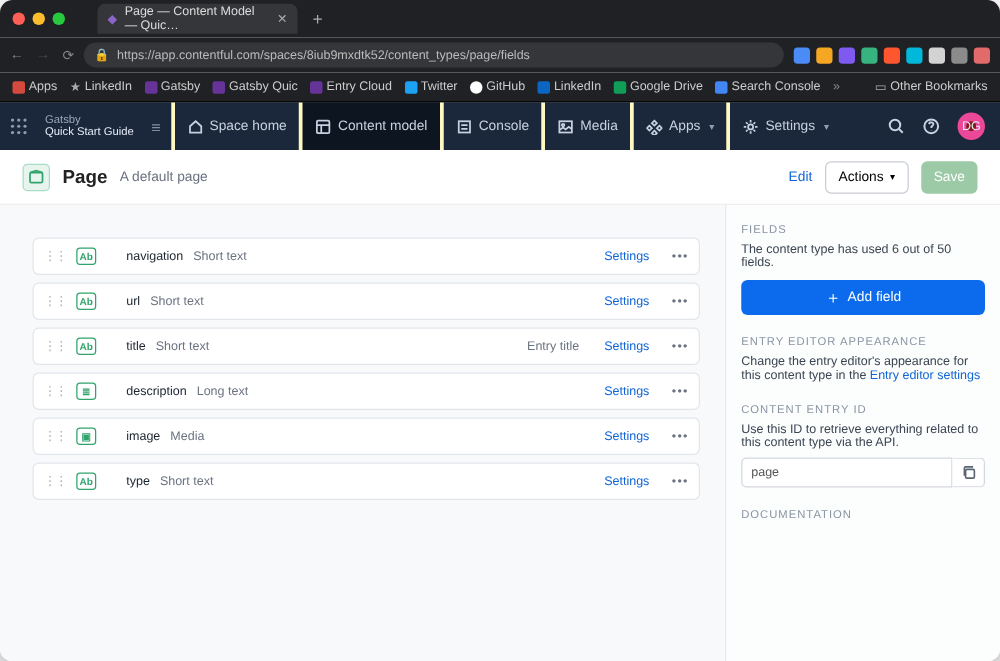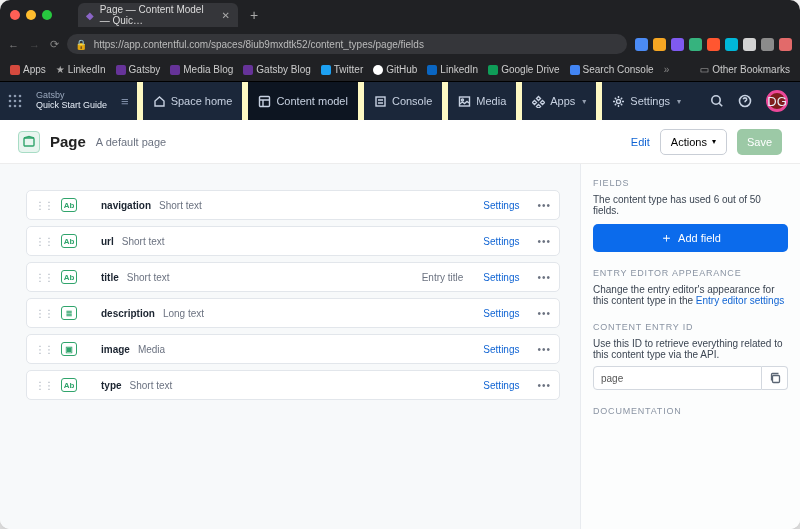--- a/index.html
+++ b/index.html
@@ -25,26 +25,26 @@
   .bookbar .spacer{flex:1;}
   
   .appnav { background:#1b273a; height:38px; display:flex; align-items:center; color:#cfd8e6; }
   .appnavL{display:flex;align-items:center;height:100%;}
   .appgrid{width:30px;display:flex;align-items:center;justify-content:center;}
   .appgrid svg{opacity:.9;}
   .brand{display:flex;flex-direction:column;justify-content:center;padding:0 6px;font-size:9px;line-height:1.1;}
   .brand .b1{color:#9aa8bd;}
   .brand .b2{color:#e6edf7;font-weight:500;}
   .ham{padding:0 8px;color:#7f8ea7;font-size:13px;}
-  .navitem{display:flex;align-items:center;gap:5px;height:100%;padding:0 10px;border-left:6px solid #fef9c3;font-size:11px;color:#c7d1e1;}
+  .navitem{display:flex;align-items:center;gap:5px;height:100%;padding:0 10px;border-left:3px solid #fef9c3;font-size:11px;color:#c7d1e1;}
   .navitem.active{background:#0d1521;}
   .navitem svg{stroke:#c7d1e1;}
   .caret{font-size:8px;margin-left:2px;opacity:.7;}
   .appnavR{margin-left:auto;display:flex;align-items:center;gap:14px;padding:0 12px;}
-  .avatar{width:22px;height:22px;border-radius:50%;background:#7f1d1d;display:flex;align-items:center;justify-content:center;color:#e6edf7;font-size:13px;border:3px solid #ec4899;}
+  .avatar{width:22px;height:22px;border-radius:50%;background:#7f1d1d;display:flex;align-items:center;justify-content:center;color:#e6edf7;font-size:10px;border:7px solid #ec4899;}
   
   .titlerow{height:44px;display:flex;align-items:center;padding:0 18px;border-bottom:1px solid #ededed;gap:10px;}
   .pageicon{width:22px;height:22px;background:#e8f5ef;border:1px solid #a8dcc5;border-radius:4px;display:flex;align-items:center;justify-content:center;}
   .pageicon svg{stroke:#30a46c;}
   .pagetitle{font-size:15px;font-weight:600;}
   .pagesub{color:#6b7280;font-size:11px;}
   .titlerow .spacer{flex:1;}
   .link{color:#1064d3;font-size:11px;}
   .btn{background:#fff;border:1px solid #c9ced6;border-radius:5px;height:26px;padding:0 10px;display:flex;align-items:center;gap:5px;font-size:11px;}
   .btnsave{background:#9cc9a6;color:#fff;border:none;}
@@ -52,21 +52,21 @@
   .content{display:flex;height:calc(529px - 30px - 28px - 24px - 38px - 44px);background:#f7f9fa;}
   .left{flex:1;padding:14px 20px 10px 26px;}
   .tabs{display:flex;gap:18px;border-bottom:1px solid #e5e8ec;align-items:center;font-size:11px;height:28px;}
   .tabitem{color:#5a6573;padding-bottom:8px;}
   .tabitem.active{color:#1064d3;border-bottom:2px solid #1064d3;padding-bottom:6px;font-weight:500;}
   .badge{background:#1064d3;color:#fff;border-radius:3px;padding:1px 4px;font-size:8px;margin-left:3px;}
   .fieldlist{margin-top:12px;display:flex;flex-direction:column;gap:6px;}
   .fldrow{background:#fff;border:1px solid #e2e6eb;border-radius:5px;height:30px;display:flex;align-items:center;padding:0 8px;gap:8px;font-size:10px;}
   .drag{color:#a7afba;letter-spacing:-1px;}
   .typeicon{width:16px;height:14px;border:1px solid #30a46c;color:#30a46c;border-radius:3px;display:flex;align-items:center;justify-content:center;font-size:8px;font-weight:bold;}
-  .fname{font-weight:700;color:#1b2430;padding-left:16px;}
+  .fname{font-weight:400;color:#1b2430;padding-left:16px;}
   .ftype{color:#6b7280;}
   .grow{flex:1;}
   .entrytitle{color:#6b7280;font-size:10px;}
   .settings{color:#1064d3;font-weight:500;margin-left:12px;}
   .dots{color:#6b7280;letter-spacing:1px;margin-left:10px;}
   
   .right{width:220px;border-left:1px solid #e8ebef;background:#fcfdfd;padding:14px 12px;overflow:hidden;font-size:10px;color:#3b4552;}
   .rhead{font-size:9px;color:#8a94a3;letter-spacing:.8px;margin-bottom:6px;}
   .rsec{margin-bottom:16px;}
   .addbtn{background:#0b6bec;color:#fff;border:none;border-radius:5px;height:28px;width:100%;display:flex;align-items:center;justify-content:center;gap:5px;font-size:11px;font-weight:500;margin-top:8px;}
@@ -122,25 +122,25 @@
   <span class="bm">
         <span style="color:#aaa">★</span>
         <span>LinkedIn</span>
       </span>
   <span class="bm">
         <span class="bmchip" style="background:#663399"></span>
         <span>Gatsby</span>
       </span>
   <span class="bm">
         <span class="bmchip" style="background:#663399"></span>
-        <span>Media Blog</span>
+        <span>Gatsby Quic</span>
       </span>
   <span class="bm">
         <span class="bmchip" style="background:#663399"></span>
-        <span>Gatsby Blog</span>
+        <span>Entry Cloud</span>
       </span>
   <span class="bm">
         <span class="bmchip" style="background:#1da1f2"></span>
         <span>Twitter</span>
       </span>
   <span class="bm">
         <span class="bmchip" style="background:#fff;border-radius:50%"></span>
         <span>GitHub</span>
       </span>
   <span class="bm">

